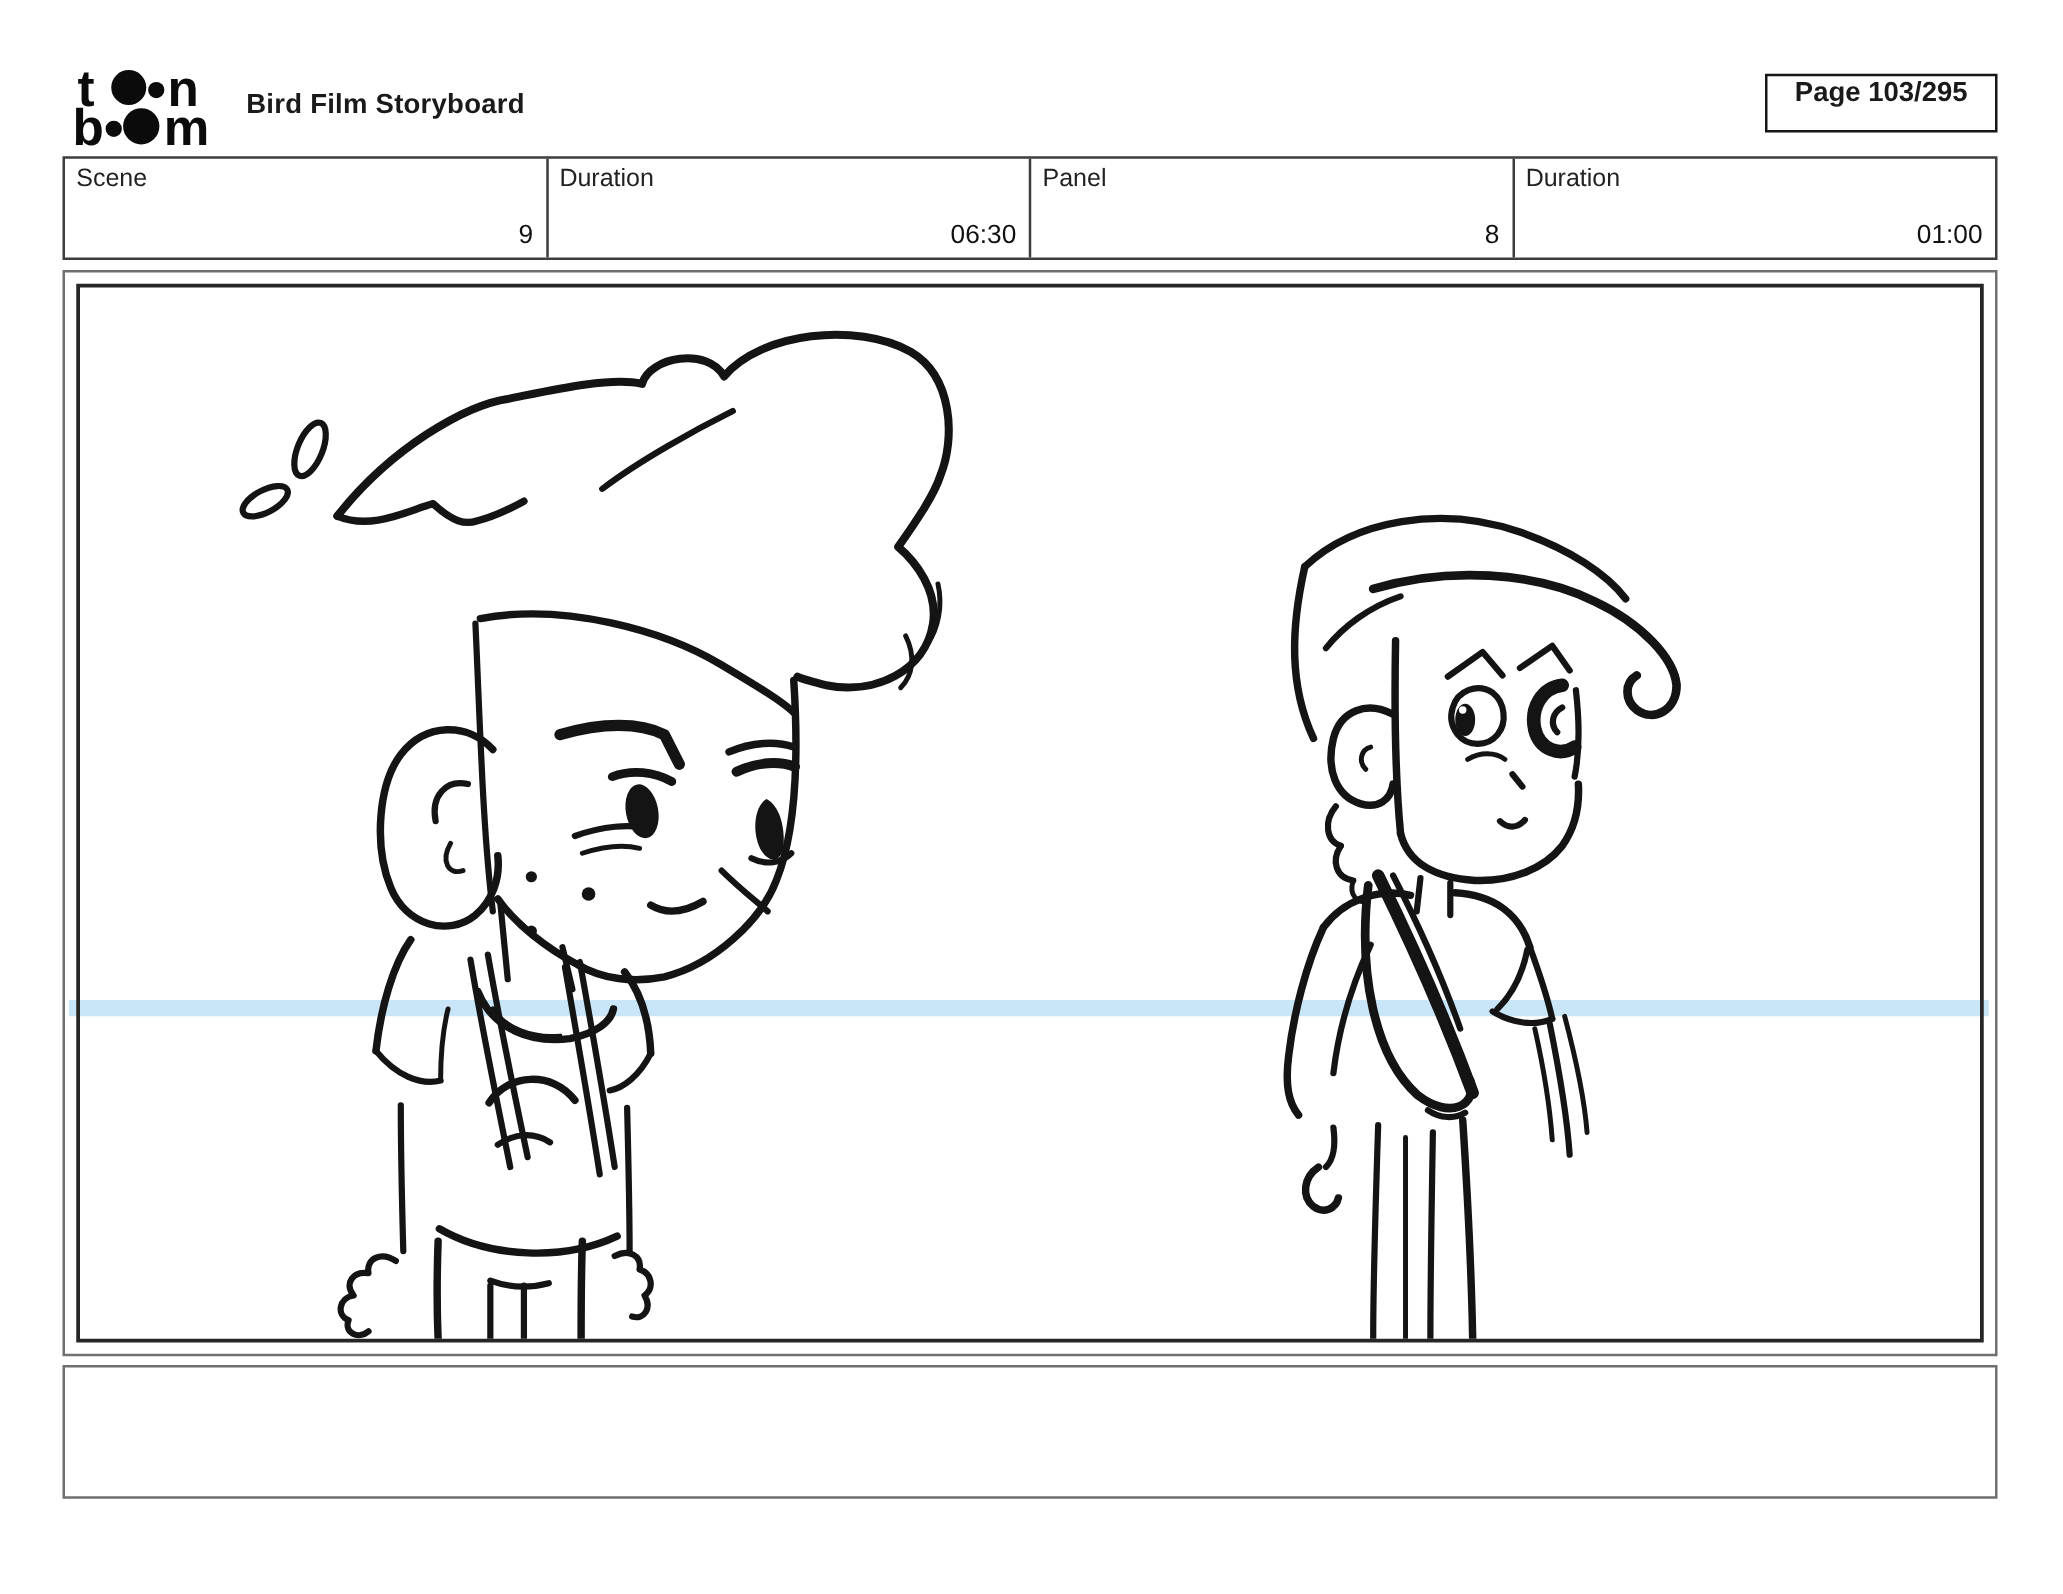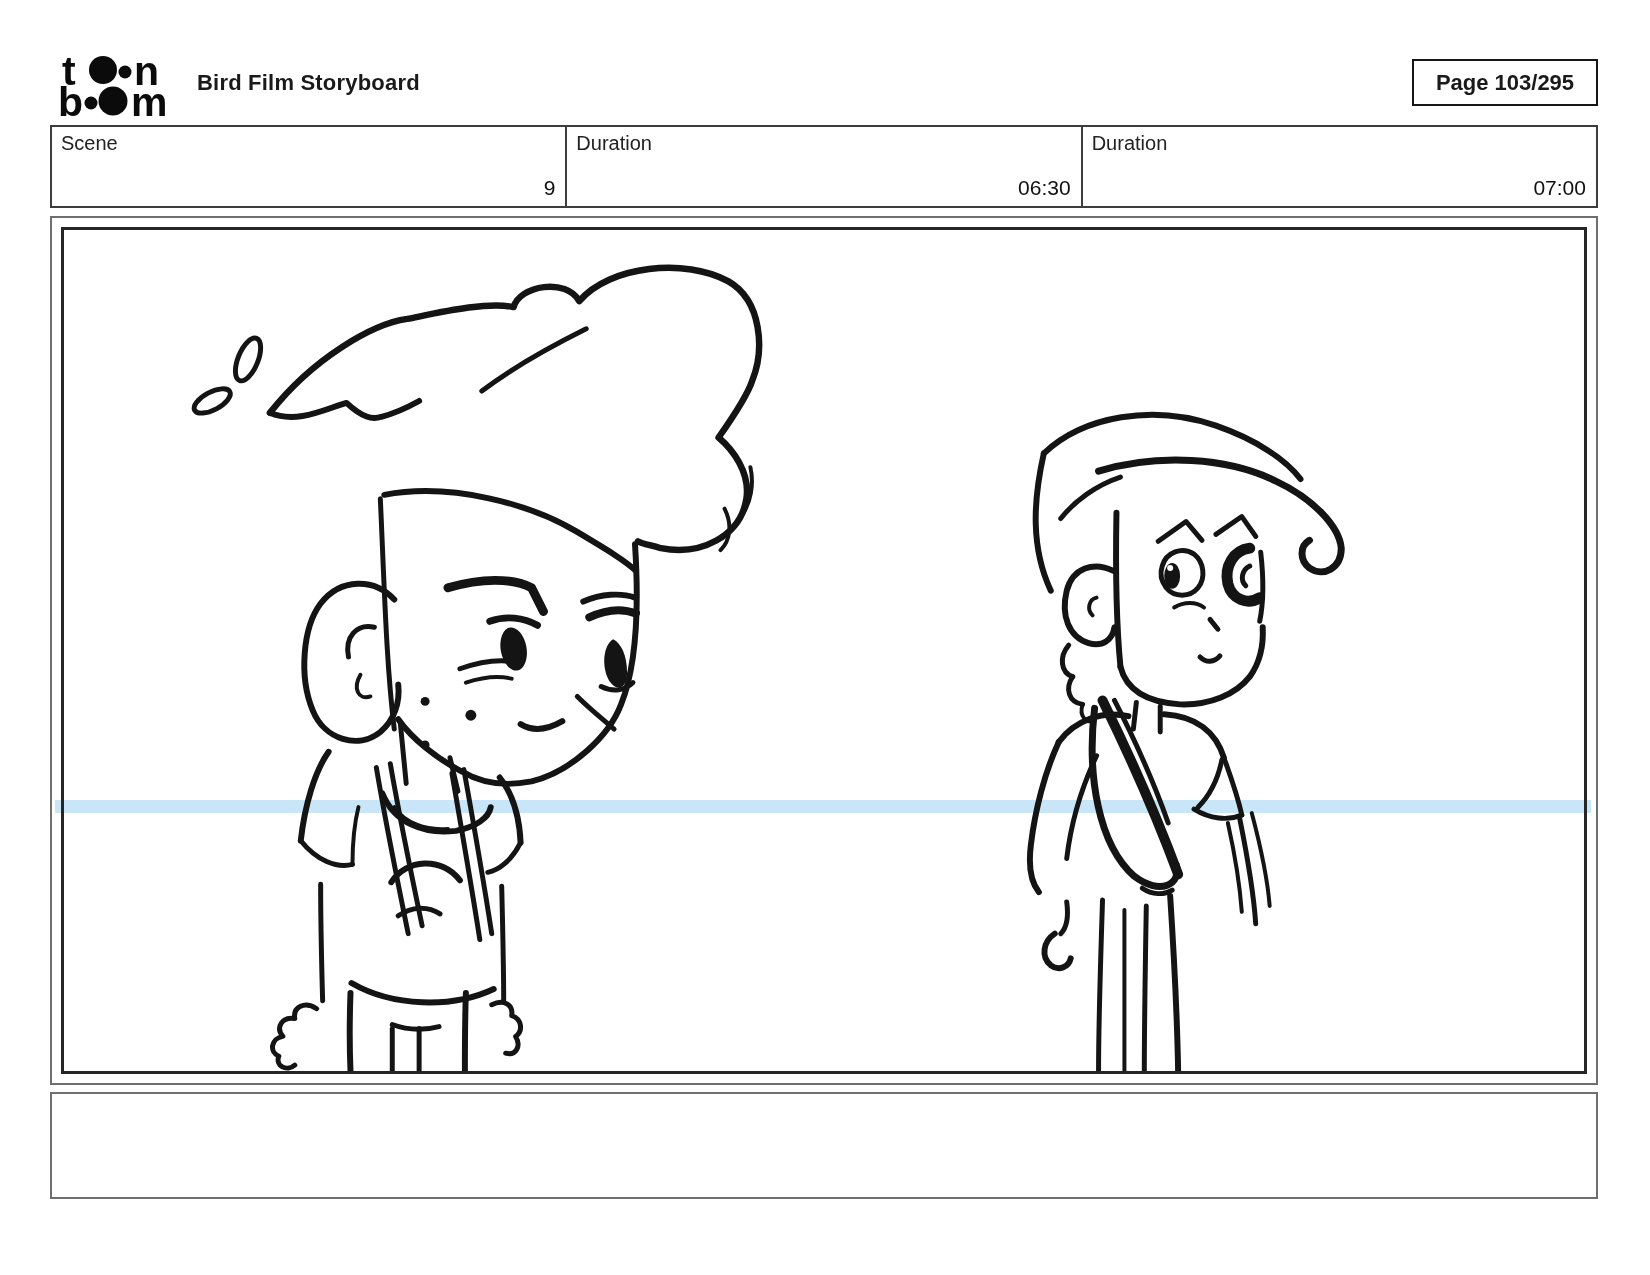--- a/index.html
+++ b/index.html
@@ -6,21 +6,21 @@
   body{
     width:1650px;height:1275px;background:#ffffff;position:relative;
     font-family:"Liberation Sans",sans-serif;color:#1a1a1a;overflow:hidden;
   }
   .page{position:absolute;inset:0;background:#fff;}
   
   .logo{position:absolute;left:57px;top:52px;width:122px;height:68px;}
   .title{position:absolute;left:197px;top:70px;font-size:22px;font-weight:bold;letter-spacing:0.2px;}
   .page-box{
     position:absolute;left:1412px;top:59px;width:186px;height:47px;
-    border:2px solid #161616;box-sizing:border-box;display:flex;align-items:center;justify-content:center;
+    border:2px solid #161616;box-sizing:border-box;display:flex;justify-content:center;
     font-size:22px;font-weight:bold;background:#fff;
   }
   
   .info-table{
     position:absolute;left:50px;top:125px;width:1548px;height:83px;
     border:2px solid #3d3d3d;box-sizing:border-box;display:flex;background:#fff;
   }
   .cell{flex:1 1 0;position:relative;border-right:2px solid #3d3d3d;}
   .cell:last-child{border-right:none;}
   .cell .label{position:absolute;top:5px;left:9px;font-size:20px;color:#222;}
@@ -66,22 +66,26 @@
   <div class="info-table">
     <div class="cell">
       <div class="label">Scene</div>
       <div class="value">9</div>
     </div>
     <div class="cell">
       <div class="label">Duration</div>
       <div class="value">06:30</div>
     </div>
     <div class="cell">
+      <div class="label">Panel</div>
+      <div class="value">8</div>
+    </div>
+    <div class="cell">
       <div class="label">Duration</div>
-      <div class="value">07:00</div>
+      <div class="value">01:00</div>
     </div>
   </div>
 
   <div class="panel">
     <div class="guide-line" style="background: rgb(200, 230, 248);"></div>
     <div class="frame">
       <svg class="drawing" viewBox="0 0 1528 851" preserveAspectRatio="none">
 
         <g class="ink-group" fill="none" stroke="#141414" stroke-linecap="round" stroke-linejoin="round">
 

